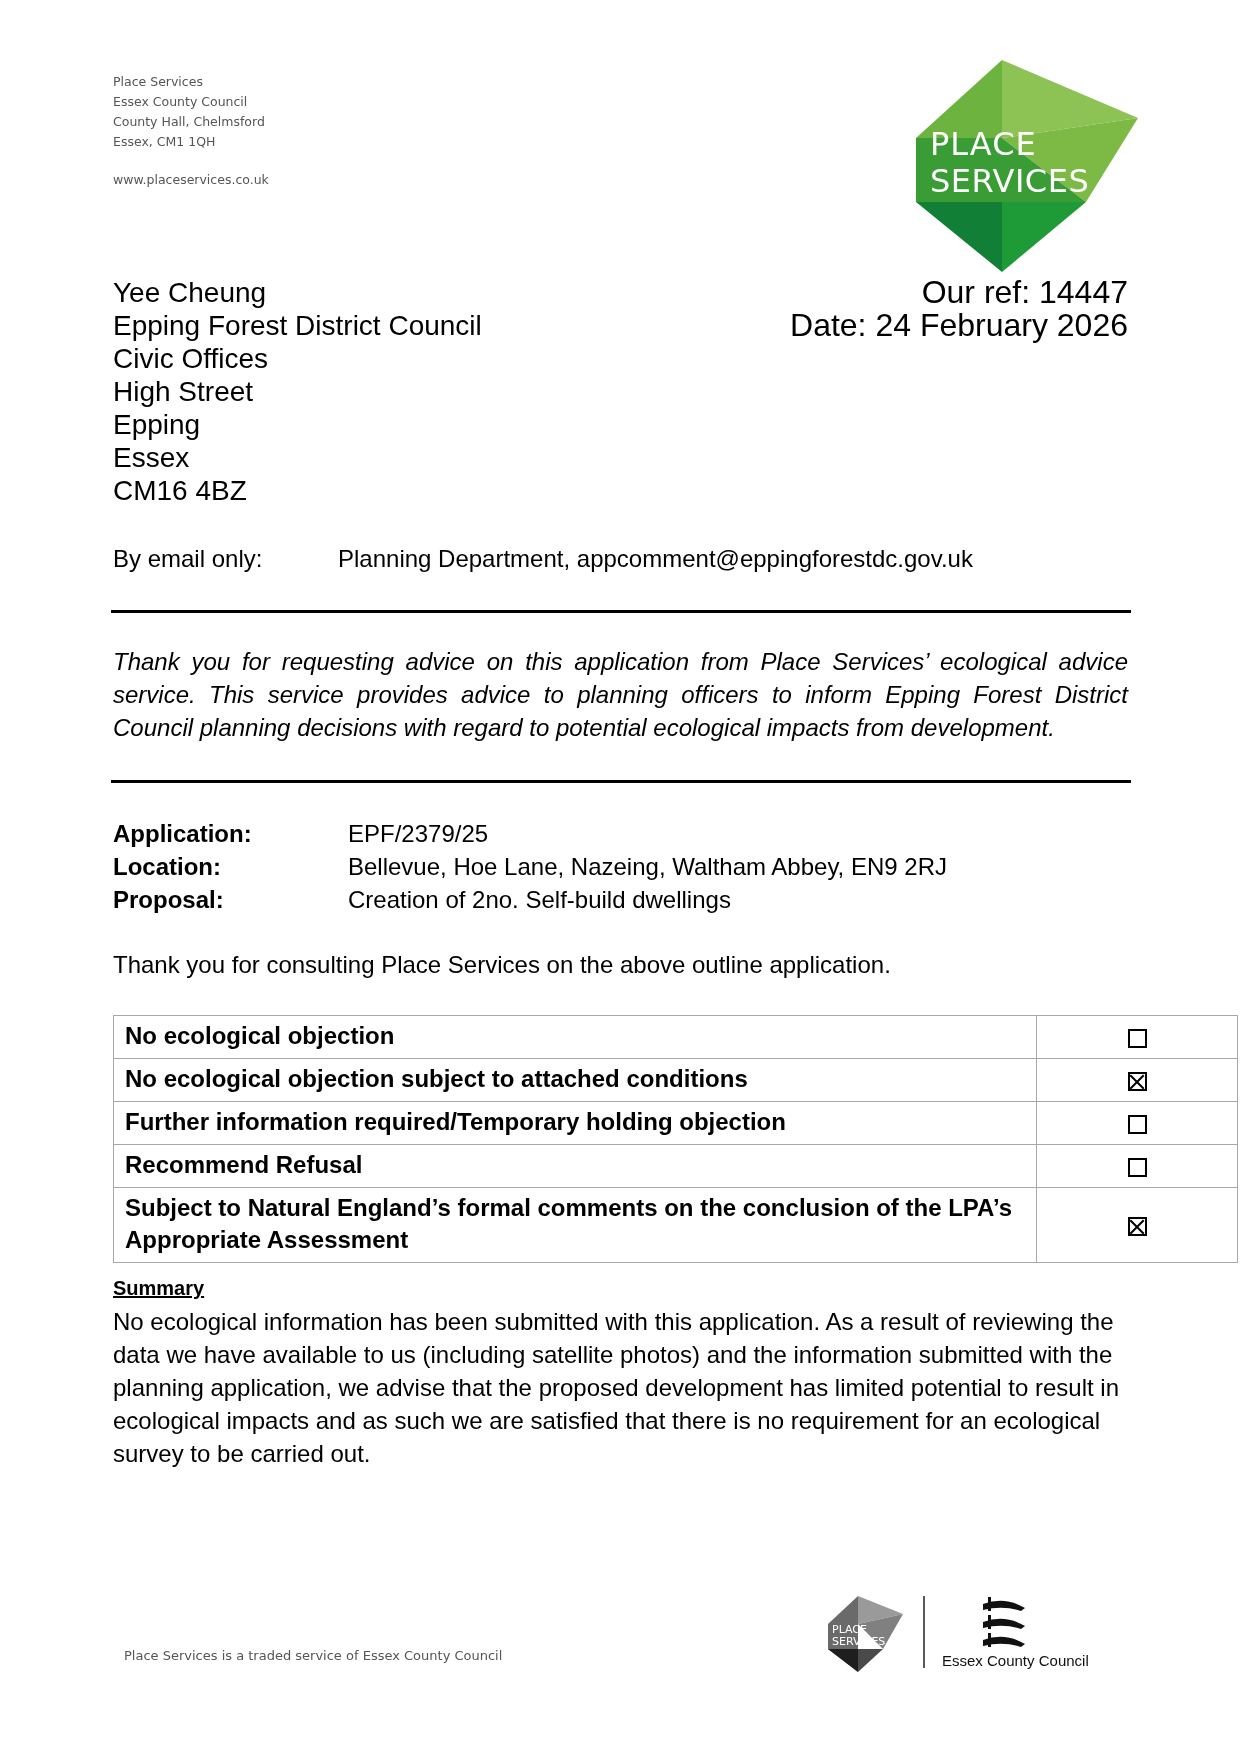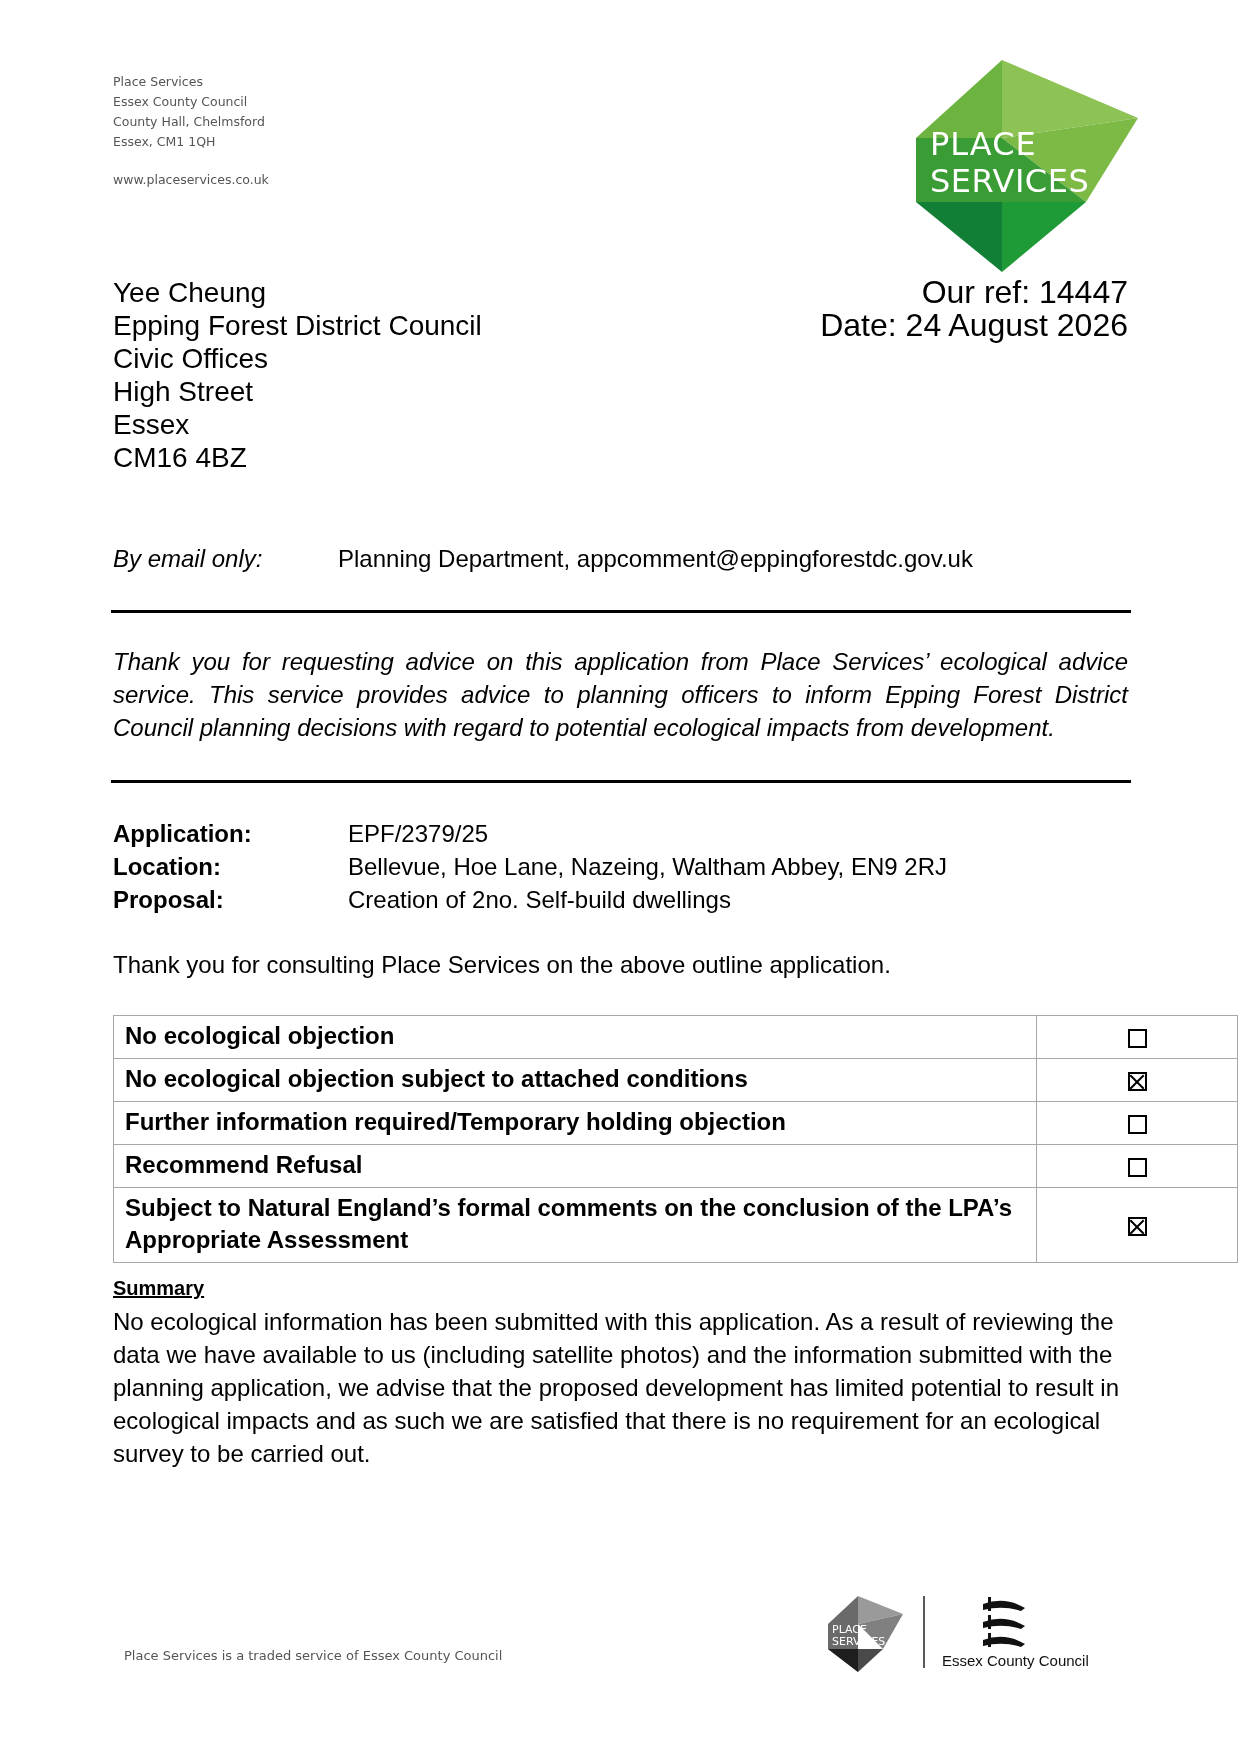--- a/index.html
+++ b/index.html
@@ -12,21 +12,21 @@
   .sender .web { margin-top:18px; }
 
   
   .logo-main { left:916px; top:60px; width:232px; height:212px; }
 
   
   .recipient { left:113px; top:276px; font-size:28px; line-height:33px; }
   .refblock { right:112px; top:276px; font-size:32px; line-height:33px; text-align:right; }
 
   .email-row { left:113px; top:542px; font-size:24px; line-height:33px; white-space:nowrap; }
-  .email-row .lbl { display:inline-block; width:225px;font-style:italic; }
+  .email-row .lbl { display:inline-block; width:225px; }
 
   .rule { left:111px; width:1020px; height:3px; background:#000; }
   .rule1 { top:610px; }
   .rule2 { top:780px; }
 
   .intro { left:113px; top:645px; width:1015px; font-size:24px; line-height:33px; font-style:italic; text-align:justify; }
 
   .app { left:113px; top:817px; font-size:24px; line-height:33px; }
   .app .row { display:flex; }
   .app .k { width:235px; font-weight:bold; }
@@ -68,27 +68,28 @@
   <polygon points="0,112 0,142 86,142" fill="#3a9c35"></polygon>
   <text x="14" y="95" font-family="DejaVu Sans, sans-serif" font-size="32" fill="#fff" letter-spacing="1">PLACE</text>
   <text x="14" y="132" font-family="DejaVu Sans, sans-serif" font-size="32" fill="#fff" letter-spacing="0.5">SERVICES</text>
 </svg>
 
 <div class="abs recipient">
   <div>Yee Cheung</div>
   <div>Epping Forest District Council</div>
   <div>Civic Offices</div>
   <div>High Street</div>
+  <div>Epping</div>
   <div>Essex</div>
   <div>CM16 4BZ</div>
 </div>
 
 <div class="abs refblock">
   <div>Our ref: 14447</div>
-  <div>Date: 24 August 2026</div>
+  <div>Date: 24 February 2026</div>
 </div>
 
 <div class="abs email-row">
   <span class="lbl">By email only:</span><span>Planning Department, appcomment@eppingforestdc.gov.uk</span>
 </div>
 
 <div class="abs rule rule1"></div>
 
 <div class="abs intro">Thank you for requesting advice on this application from Place Services’ ecological advice service. This service provides advice to planning officers to inform Epping Forest District Council planning decisions with regard to potential ecological impacts from development.</div>
 

